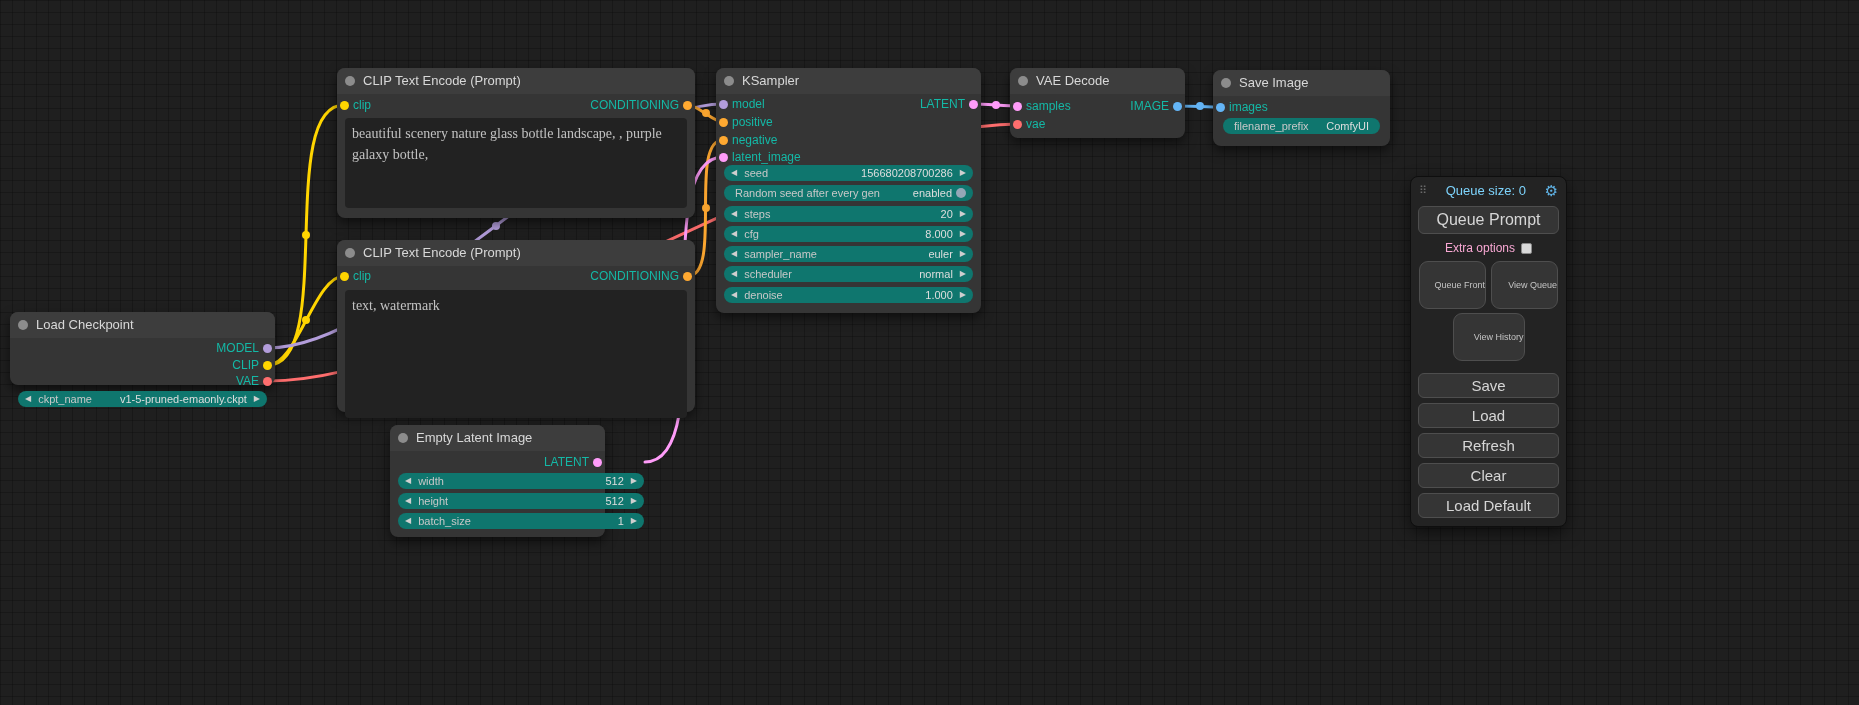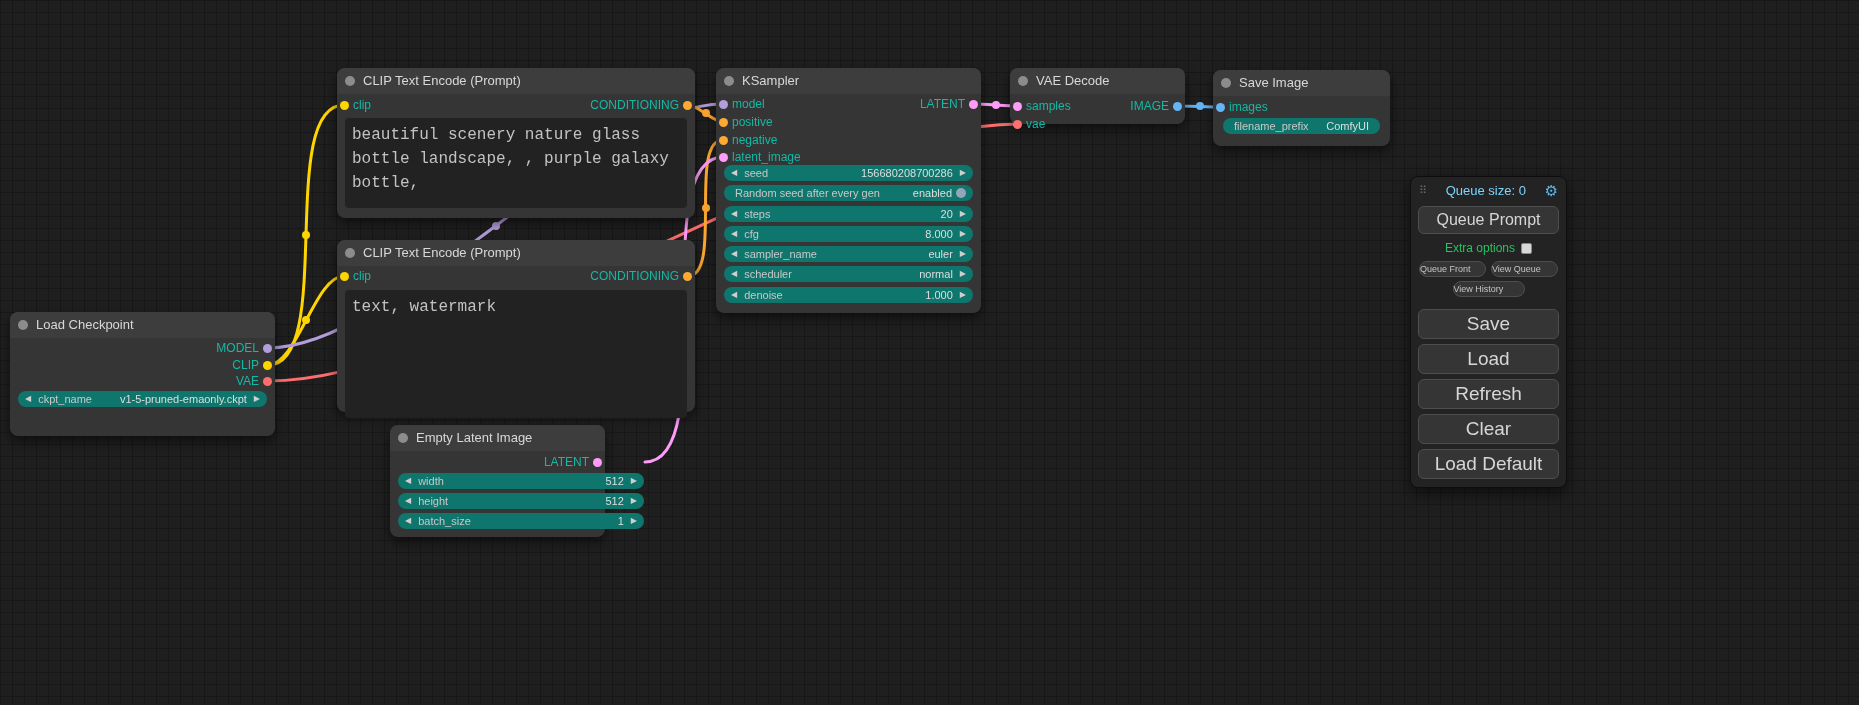--- a/index.html
+++ b/index.html
@@ -50,46 +50,46 @@
   }
   .widget .arrow { font-size:8px; color:#cfcfcf; line-height:16px; }
   .widget .wlabel { margin-left:7px; }
   .widget .wvalue { margin-left:auto; margin-right:7px; color:#dedede; }
   .widget.noarrow .wlabel { margin-left:4px; }
   .widget.noarrow .wvalue { margin-right:4px; }
   .toggle-dot { width:10px; height:10px; border-radius:50%; background:#94a7b7; flex:0 0 auto; }
 
   .node-text {
     position:absolute; background:#222; border-radius:4px;
-    font-family:Liberation Mono, monospace; font-size:16px; line-height:1.5;
+    font-family:Liberation Serif, serif; font-size:14px; line-height:1.5;
     color:#c2c2c2; padding:5px 7px; white-space:pre-wrap; overflow:hidden;
   }
 
   .queue-panel {
     position:absolute; left:1410px; top:176px; width:157px; z-index:3;
     background:#232323; border:1px solid #0e0e0e; border-radius:8px;
     box-shadow:0 6px 16px rgba(0,0,0,0.55); padding-bottom:8px;
   }
   .qp-header { display:flex; align-items:center; padding:6px 8px 3px 8px; gap:4px; }
   .qp-drag { color:#6a6a6a; font-size:11px; line-height:11px; }
   .qp-title { flex:1; text-align:center; font-size:13px; color:#7dd3fc; }
   .qp-gear { color:#5fb2e5; font-size:15px; line-height:15px; }
   .btn {
     display:block; width:141px; margin:5px auto 0 auto;
     background:#353535; border:1px solid #4e4e4e; border-radius:6px;
-    color:#d6d6d6; font-size:19px; text-align:center; padding:3px 4px;
+    color:#d6d6d6; font-size:15px; text-align:center; padding:3px 4px;
     font-family:"Liberation Sans", sans-serif; cursor:pointer;
   }
   .btn.first-group { margin-top:12px; }
-  .qp-extra { display:flex; justify-content:center; align-items:center; gap:6px; margin:7px 0 6px 0; font-size:12px; color:#22c55e; }
+  .qp-extra { display:flex; justify-content:center; align-items:center; gap:6px; margin:7px 0 6px 0; font-size:12px; color:#f9a8d4; }
   .qp-check { width:11px; height:11px; background:#d9d9d9; border:1px solid #8a8a8a; border-radius:2px; }
   .qp-smallrow { display:flex; gap:5px; margin:2px 8px 4px 8px; }
   .btn-small {
     flex:1; background:#353535; border:1px solid #4e4e4e; border-radius:9px;
-    color:#c4c4c4; font-size:9px; text-align:left; padding:2px 0; cursor:pointer;
+    color:#c4c4c4; font-size:9px; text-align:right; padding:18px 0; cursor:pointer;
     font-family:"Liberation Sans", sans-serif;
   }
   .btn-small.solo { flex:none; width:72px; margin:0 auto; display:block; }
 </style>
 </head>
 <body>
 
 <svg class="wires" width="1859" height="705">
   <path d="M268,365 C336,365 276,105 344,105" stroke="#FFD500"></path>
   <path d="M268,365 C297,365 315,276 344,276" stroke="#FFD500"></path>
@@ -104,21 +104,21 @@
   <circle cx="306" cy="320" r="4" fill="#FFD500"></circle>
   <circle cx="496" cy="226" r="4" fill="#B39DDB"></circle>
   <circle cx="642" cy="252" r="4" fill="#FF6E6E"></circle>
   <circle cx="706" cy="113" r="4" fill="#FFA931"></circle>
   <circle cx="706" cy="208" r="4" fill="#FFA931"></circle>
   <circle cx="684" cy="310" r="4" fill="#FF9CF9"></circle>
   <circle cx="996" cy="105" r="4" fill="#FF9CF9"></circle>
   <circle cx="1200" cy="106" r="4" fill="#64B5F6"></circle>
 </svg>
 
-<div class="node" style="left:10px;top:312px;width:265px;height:124px;">
+<div class="node" style="left:10px;top:312px;width:265px;height:73px;">
   <div class="node-title">
     <span class="node-dot"></span>
     <span>Load Checkpoint</span>
   </div>
   <div class="slot out" style="top:28px;">
     <span>MODEL</span>
     <span class="slot-dot c-model"></span>
   </div>
   <div class="slot out" style="top:45px;">
     <span>CLIP</span>
@@ -259,21 +259,21 @@
     <span class="arrow">▶</span>
   </div>
   <div class="widget" style="top:219px;left:8px;width:249px;">
     <span class="arrow">◀</span>
     <span class="wlabel">denoise</span>
     <span class="wvalue">1.000</span>
     <span class="arrow">▶</span>
   </div>
 </div>
 
-<div class="node" style="left:1010px;top:68px;width:175px;height:56px;">
+<div class="node" style="left:1010px;top:68px;width:175px;height:70px;">
   <div class="node-title">
     <span class="node-dot"></span>
     <span>VAE Decode</span>
   </div>
   <div class="slot in" style="top:30px;">
     <span class="slot-dot c-latent"></span>
     <span>samples</span>
   </div>
   <div class="slot in" style="top:48px;">
     <span class="slot-dot c-vae"></span>

